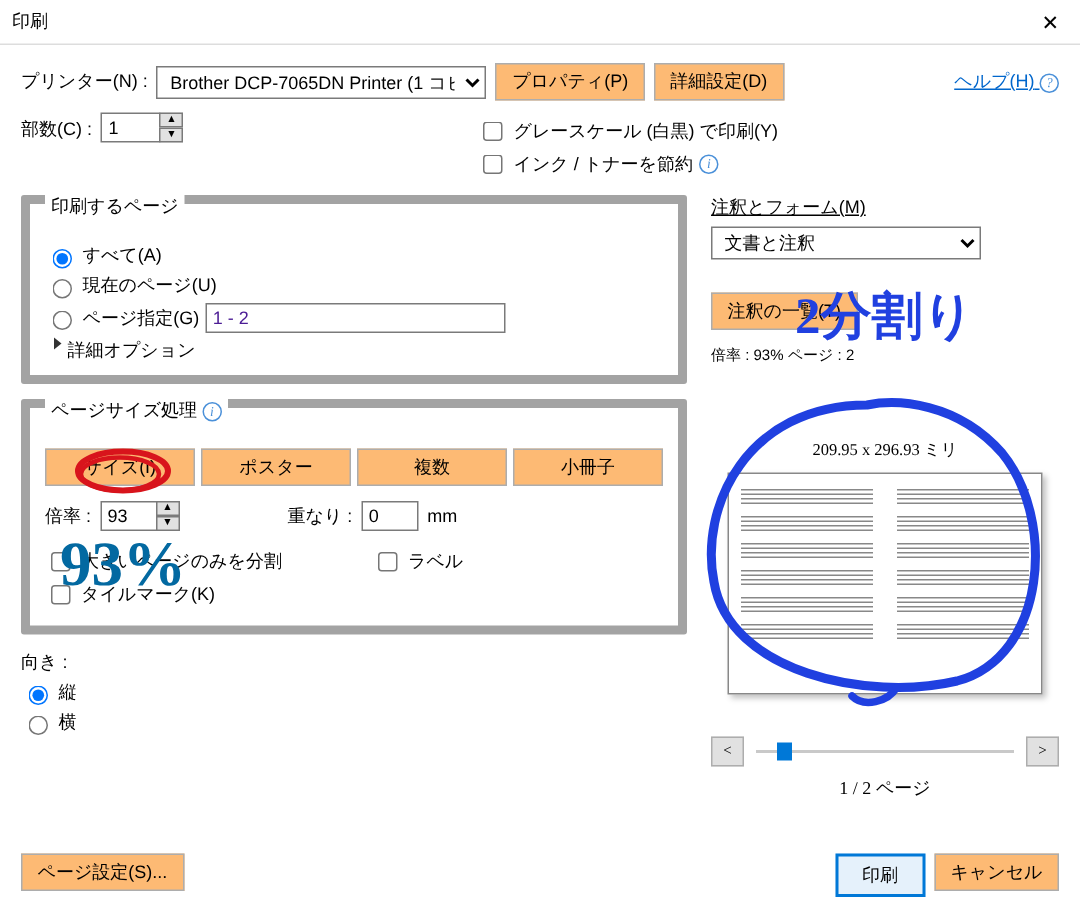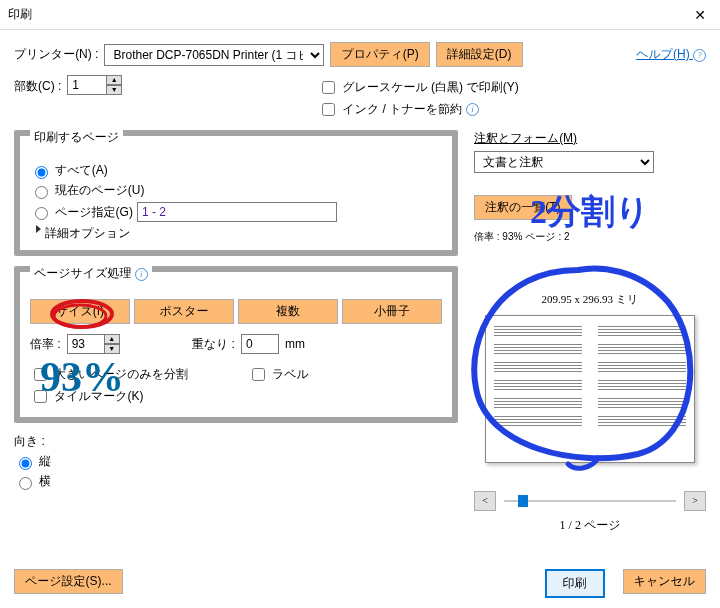--- a/index.html
+++ b/index.html
@@ -292,21 +292,21 @@
         <div class="page-count">1 / 2 ページ</div>
       </div>
     </div>
   </div>
 </div>
 
 <div class="footer">
   <button class="btn">ページ設定(S)...</button>
   <span class="spacer"></span>
   <button class="btn primary">印刷</button>
-  <button class="btn" style="margin-left:18px">キャンセル</button>
+  <button class="btn" style="margin-left:6px">キャンセル</button>
 </div>
 
 <svg class="annot" style="left:44px;top:298px" width="76" height="36">
   <ellipse cx="38" cy="16" rx="30" ry="13" stroke="#d8141c" stroke-width="4"></ellipse>
   <ellipse cx="36" cy="18" rx="26" ry="11" stroke="#d8141c" stroke-width="3"></ellipse>
 </svg>
 <div class="annot" style="left:40px;top:356px;font:700 42px/1 'Comic Sans MS','Segoe Script',cursive;color:#0369a1">93%</div>
 
 <svg class="annot" style="left:458px;top:258px" width="252" height="220">
   <path d="M120 12 C 40 12, 8 80, 18 130 C 28 190, 120 210, 180 196 C 240 180, 246 88, 210 44 C 180 10, 140 8, 120 12 Z" stroke="#2040e0" stroke-width="6"></path>

